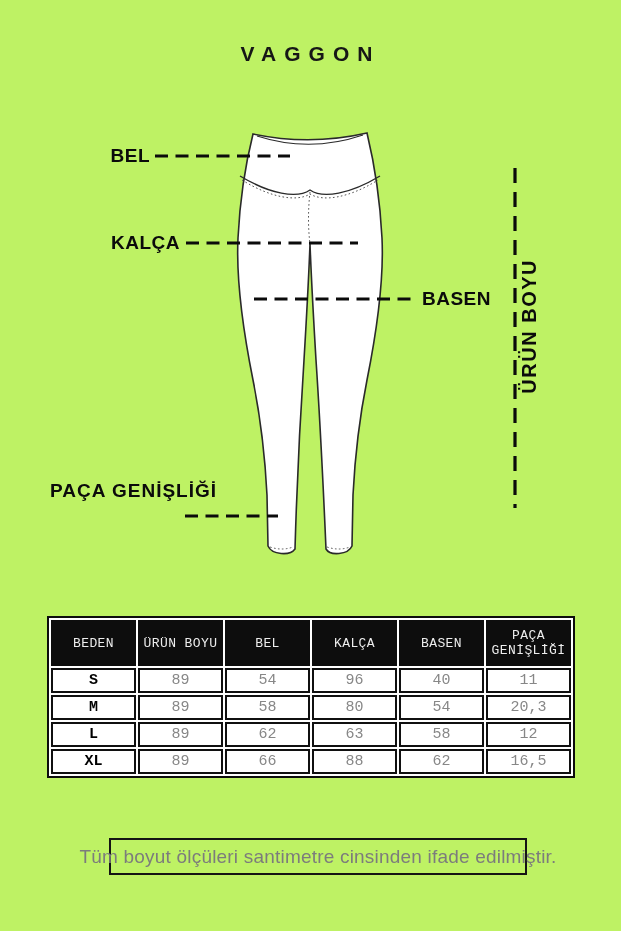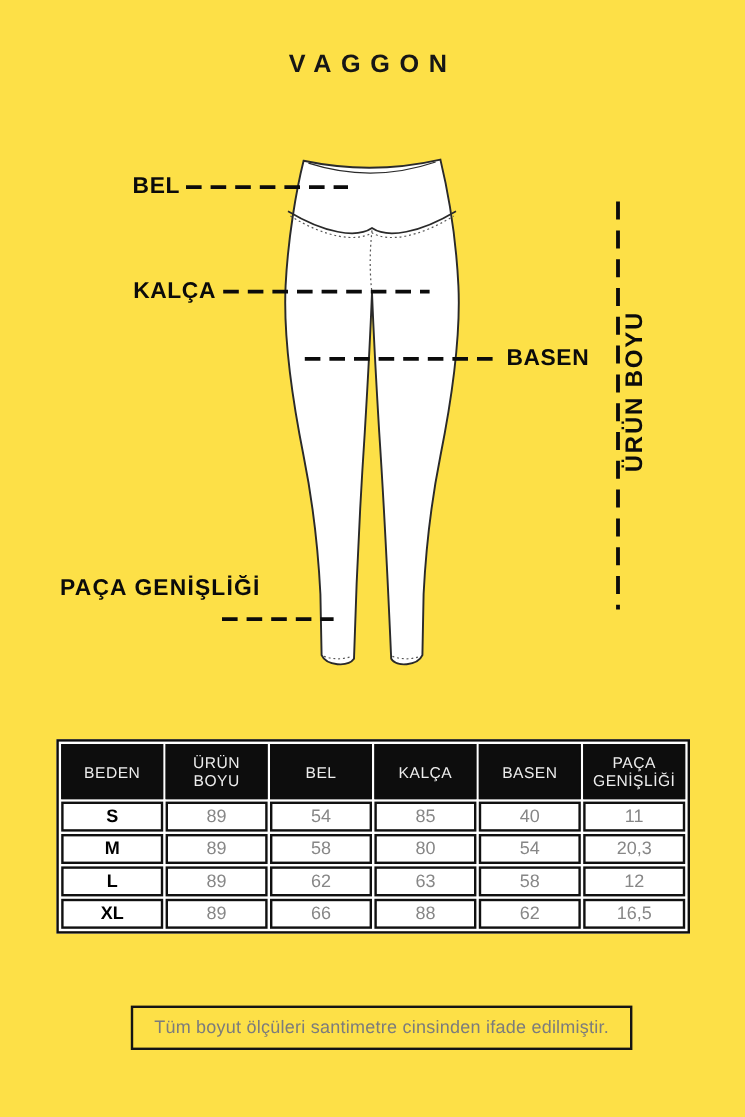--- a/index.html
+++ b/index.html
@@ -12,21 +12,21 @@
     height: 931px;
     position: relative;
     overflow: hidden;
     font-family: "Liberation Sans", sans-serif;
     color: #111;
   }
   .page {
     position: relative;
     width: 621px;
     height: 931px;
-    background: #fde047;
+    background: #bef264;
   }
   .brand {
     position: absolute;
     top: 42px;
     left: 0;
     width: 100%;
     text-align: center;
     font-size: 21px;
     font-weight: bold;
     letter-spacing: 8px;
@@ -67,20 +67,21 @@
   table.size-table {
     position: absolute;
     top: 616px;
     left: 47px;
     width: 528px;
     border-collapse: separate;
     border-spacing: 2px;
     border: 2px solid #0d0d0d;
     table-layout: fixed;
     background: #fff;
+    font-family: Liberation Mono, monospace;
   }
   table.size-table thead th {
     background: #0d0d0d;
     border: 1px solid #0d0d0d;
     color: #ededed;
     font-weight: normal;
     font-size: 13px;
     letter-spacing: 0.4px;
     height: 42px;
     padding: 1px 2px;
@@ -111,21 +112,21 @@
     left: 109px;
     width: 418px;
     height: 37px;
     border: 2px solid #141414;
     display: flex;
     align-items: center;
     justify-content: center;
     box-sizing: border-box;
   }
   .note-box span {
-    font-size: 15px;
+    font-size: 19px;
     color: #7c7c7c;
     letter-spacing: 0.2px;
     white-space: nowrap;
   }
 </style>
 </head>
 <body>
 
 <div class="page">
 
@@ -184,21 +185,21 @@
           <th>KALÇA</th>
           <th>BASEN</th>
           <th>PAÇA GENİŞLİĞİ</th>
         </tr>
     </thead>
     <tbody>
         <tr>
           <th>S</th>
           <td>89</td>
           <td>54</td>
-          <td>85</td>
+          <td>96</td>
           <td>40</td>
           <td>11</td>
         </tr>
         <tr>
           <th>M</th>
           <td>89</td>
           <td>58</td>
           <td>80</td>
           <td>54</td>
           <td>20,3</td>

